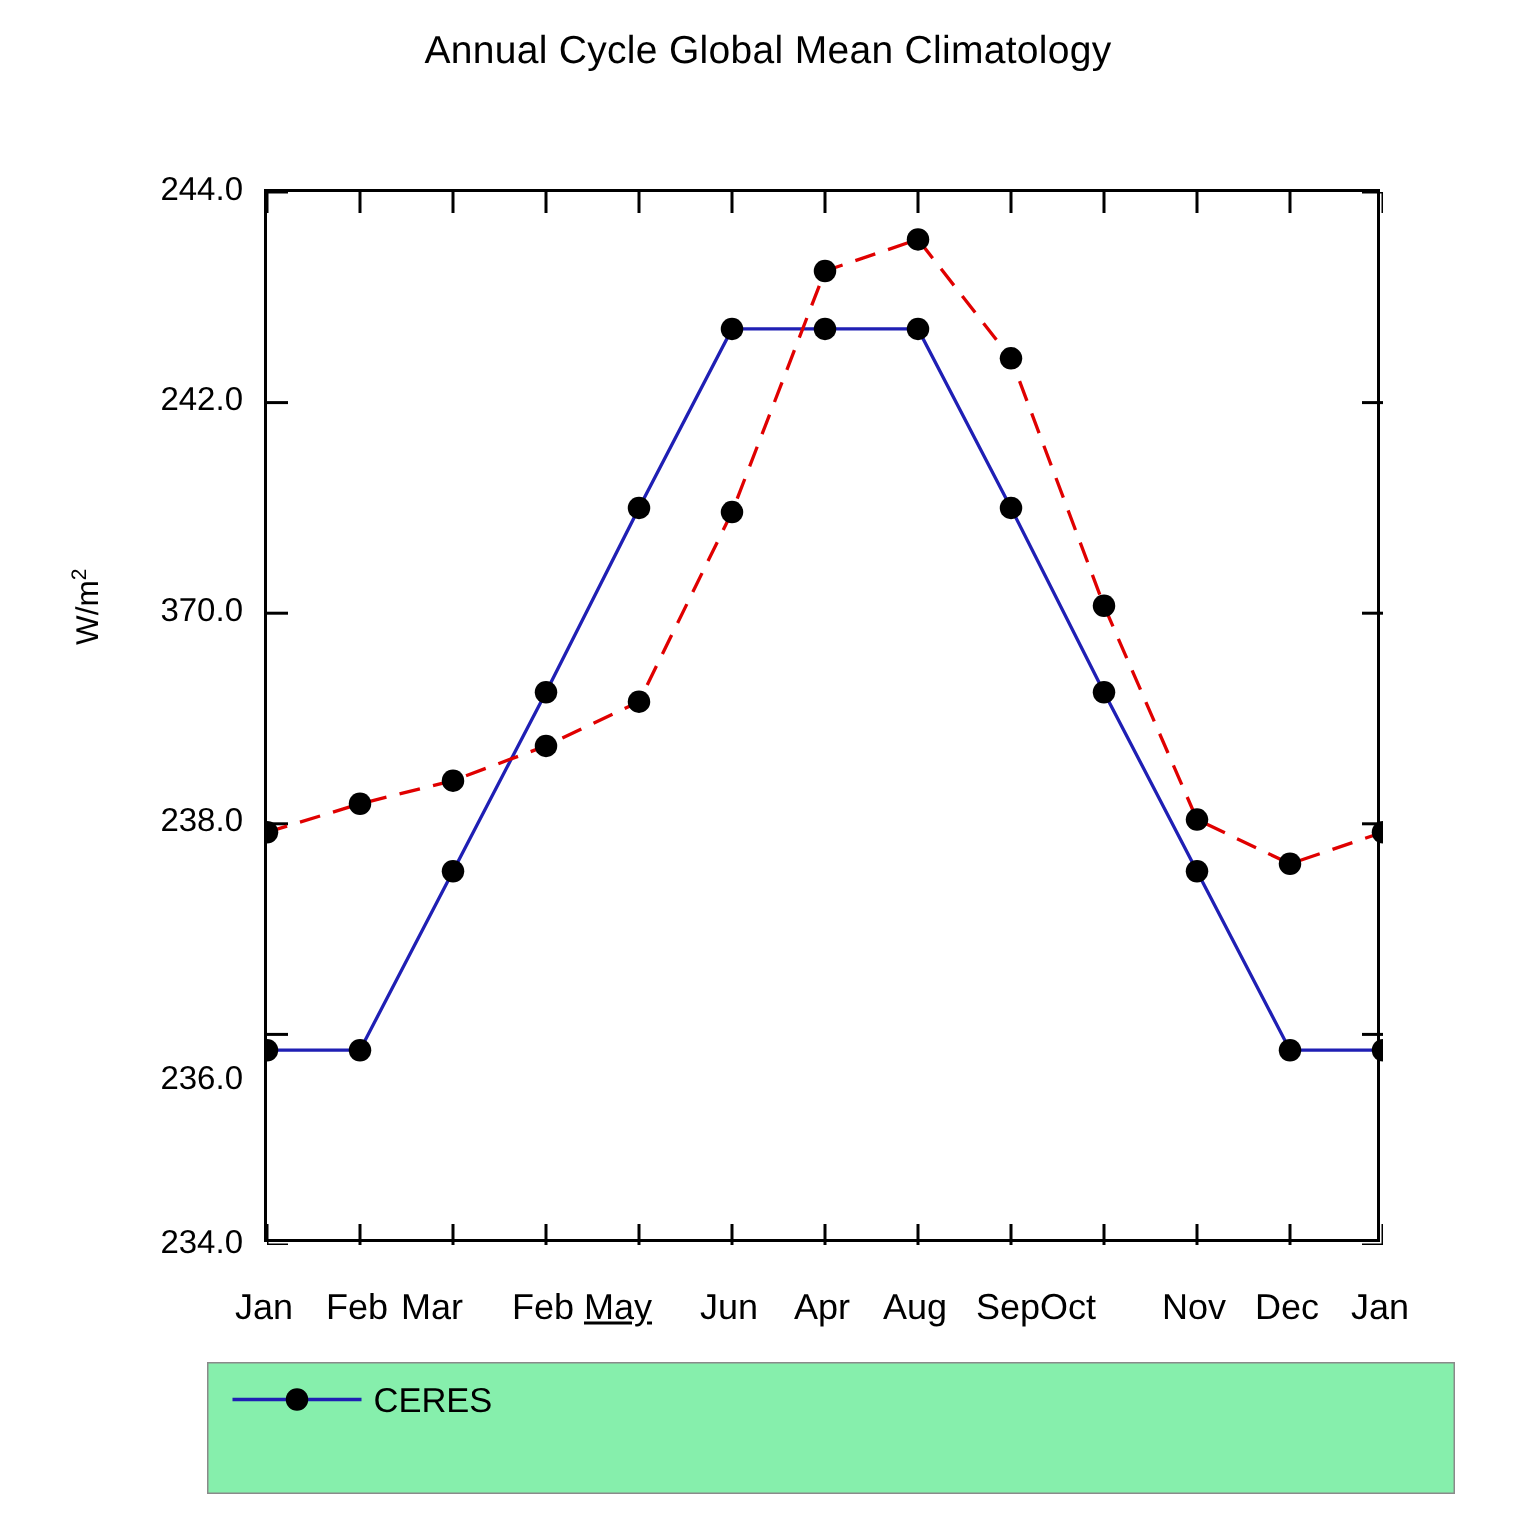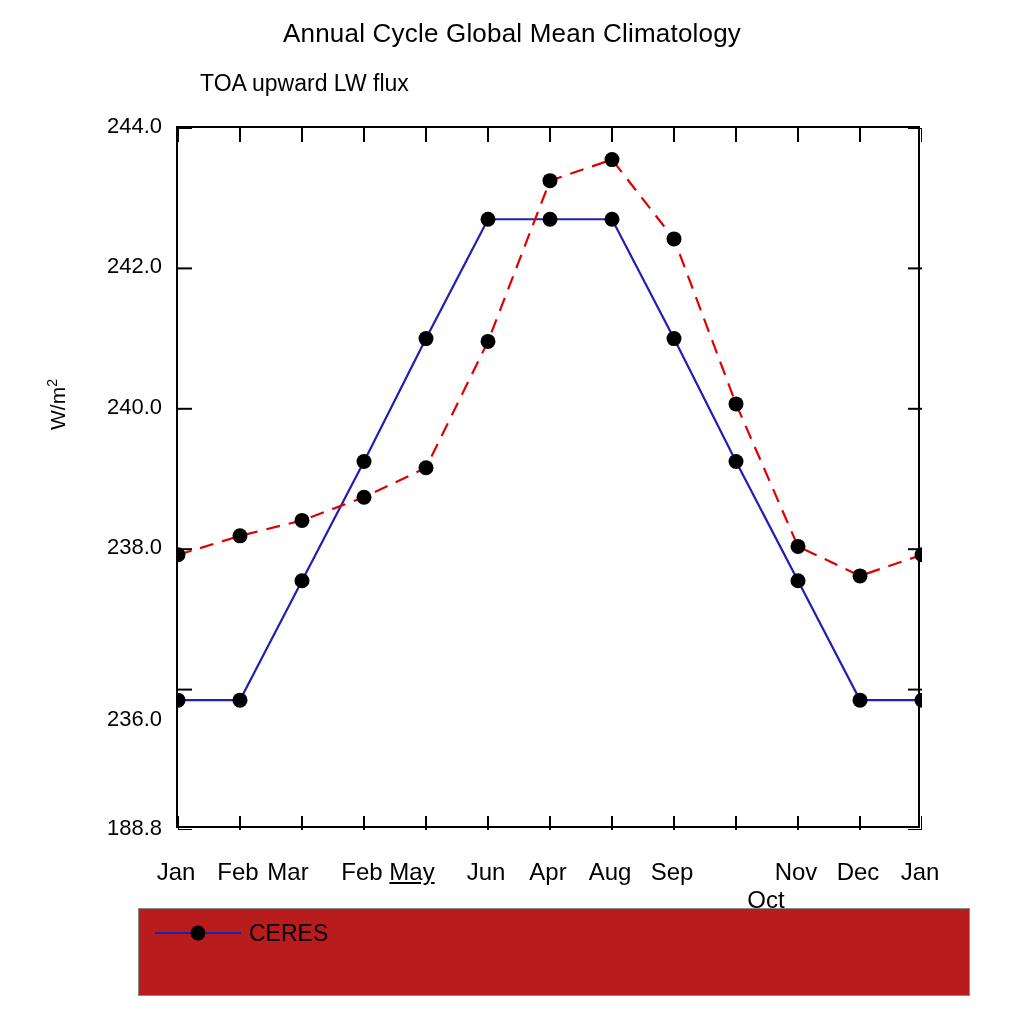--- a/index.html
+++ b/index.html
@@ -83,21 +83,21 @@
   }
   
   #legend {
     position: absolute;
     left: 138px;
     top: 908px;
     width: 832px;
     height: 88px;
     border: 1px solid #8a8a8a;
     box-sizing: border-box;
-    background: #b91c1c;
+    background: #86efac;
   }
   .legend-row {
     position: absolute;
     left: 0;
     width: 832px;
     height: 44px;
   }
   .legend-row.r0 { top: 2px; }
   .legend-row.r1 { top: 44px; }
   .legend-sample {
@@ -114,21 +114,20 @@
     font-size: 23px;
     white-space: nowrap;
   }
 </style>
 </head>
 <body>
 
 <div id="page">
 
   <div id="chart-title">Annual Cycle Global Mean Climatology</div>
-  <div id="chart-subtitle">TOA upward LW flux</div>
 
   <div id="yaxis-title"><span>W/m</span><sup>2</sup></div>
 
   <div id="plot">
     <svg id="plot-svg" width="744" height="702" viewBox="0 0 744 702">
       <g id="ticks">
           <line x1="0" x2="14" y1="702" y2="702" stroke="#000" stroke-width="2"></line>
           <line x1="730" x2="744" y1="702" y2="702" stroke="#000" stroke-width="2"></line>
           <line x1="0" x2="14" y1="561.6" y2="561.6" stroke="#000" stroke-width="2"></line>
           <line x1="730" x2="744" y1="561.6" y2="561.6" stroke="#000" stroke-width="2"></line>
@@ -194,38 +193,38 @@
           <circle cx="496" cy="110.91600000000085" r="7.5" fill="#000"></circle>
           <circle cx="558" cy="275.8860000000005" r="7.5" fill="#000"></circle>
           <circle cx="620" cy="418.39200000000056" r="7.5" fill="#000"></circle>
           <circle cx="682" cy="447.8759999999997" r="7.5" fill="#000"></circle>
           <circle cx="744" cy="426.8160000000009" r="7.5" fill="#000"></circle>
         </g>
     </svg>
   </div>
 
   <div id="ylabels">
-      <div class="ylabel" style="left: 42px; top: 817px;">188.8</div>
+      <div class="ylabel" style="left: 42px; top: 817px;">234.0</div>
       <div class="ylabel" style="left: 42px; top: 676.6px; margin-top: 31px;">236.0</div>
       <div class="ylabel" style="left: 42px; top: 536.2px;">238.0</div>
-      <div class="ylabel" style="left: 42px; top: 395.8px;">240.0</div>
+      <div class="ylabel" style="left: 42px; top: 395.8px;">370.0</div>
       <div class="ylabel" style="left: 42px; top: 255.4px;">242.0</div>
       <div class="ylabel" style="left: 42px; top: 115px;">244.0</div>
     </div>
   <div id="xlabels">
       <div class="xlabel" style="left: 176px;">Jan</div>
       <div class="xlabel" style="left: 238px;">Feb</div>
       <div class="xlabel" style="left: 288px;">Mar</div>
       <div class="xlabel" style="left: 362px;">Feb</div>
       <div class="xlabel" style="left: 412px; text-decoration: underline;">May</div>
       <div class="xlabel" style="left: 486px;">Jun</div>
       <div class="xlabel" style="left: 548px;">Apr</div>
       <div class="xlabel" style="left: 610px;">Aug</div>
       <div class="xlabel" style="left: 672px;">Sep</div>
-      <div class="xlabel" style="left: 766px; margin-top: 28px;">Oct</div>
+      <div class="xlabel" style="left: 712px;">Oct</div>
       <div class="xlabel" style="left: 796px;">Nov</div>
       <div class="xlabel" style="left: 858px;">Dec</div>
       <div class="xlabel" style="left: 920px;">Jan</div>
     </div>
 
   <div id="legend">
       <div class="legend-row r0">
         <svg class="legend-sample" width="90" height="44">
           <line x1="2" x2="88" y1="22" y2="22" stroke="#1f1fb4" stroke-width="2.2"></line>
           <circle cx="45" cy="22" r="7.5" fill="#000"></circle>

